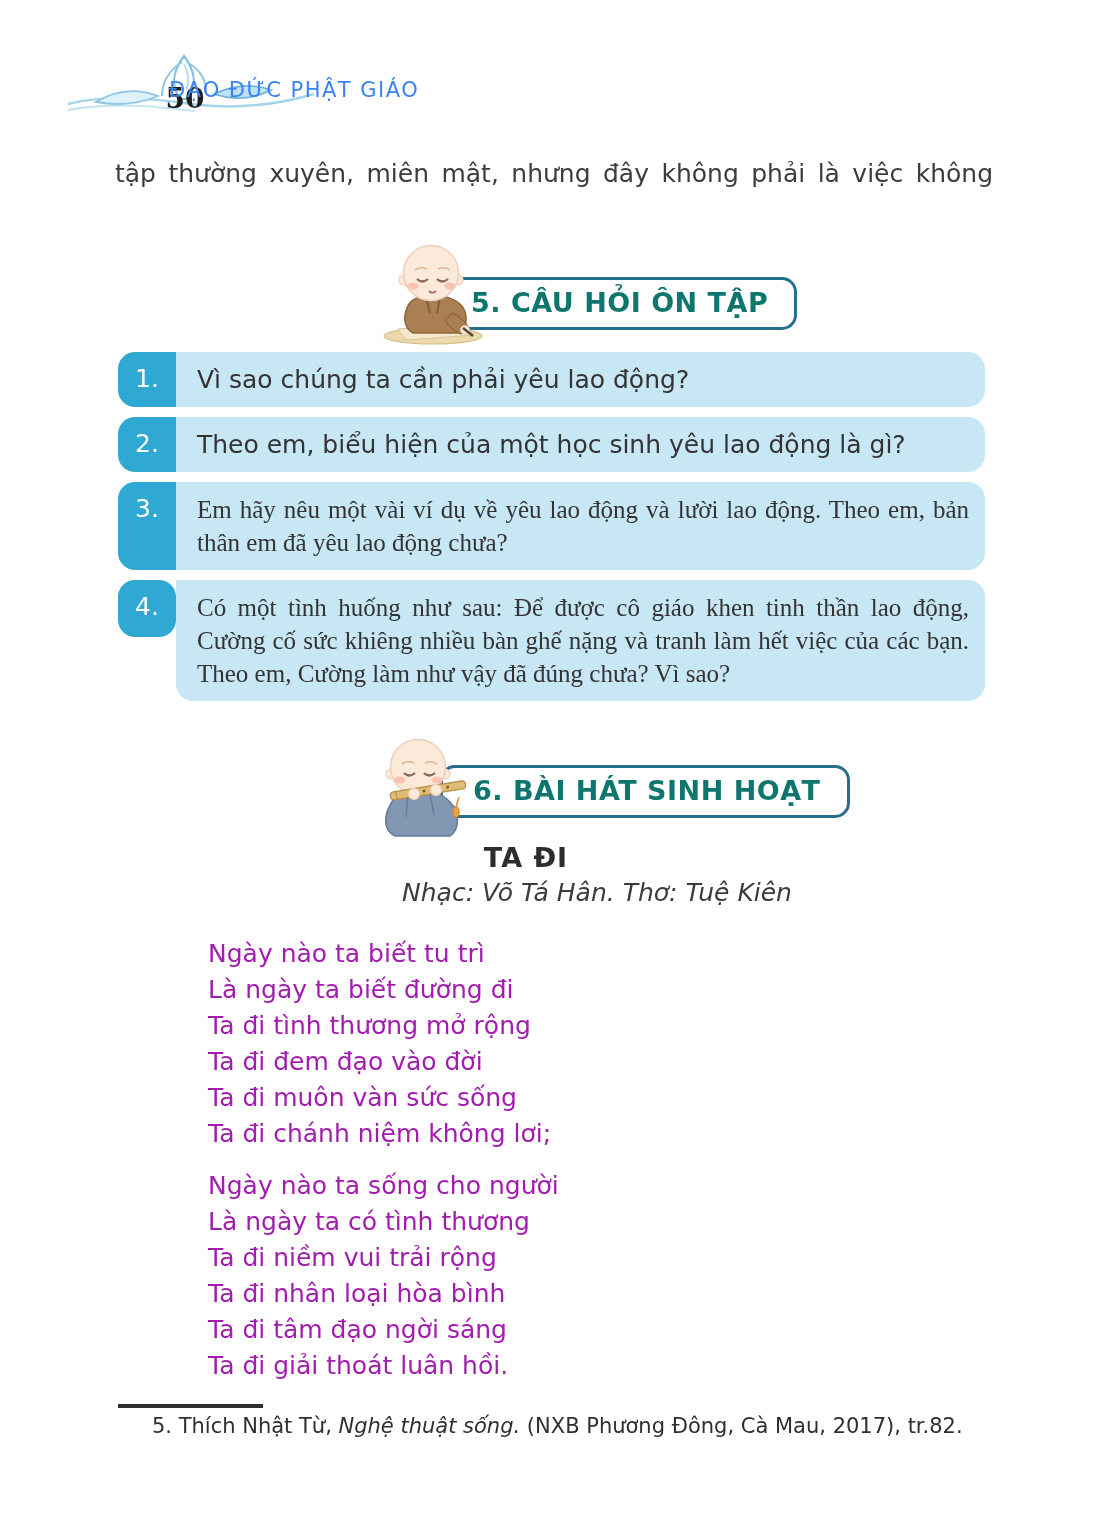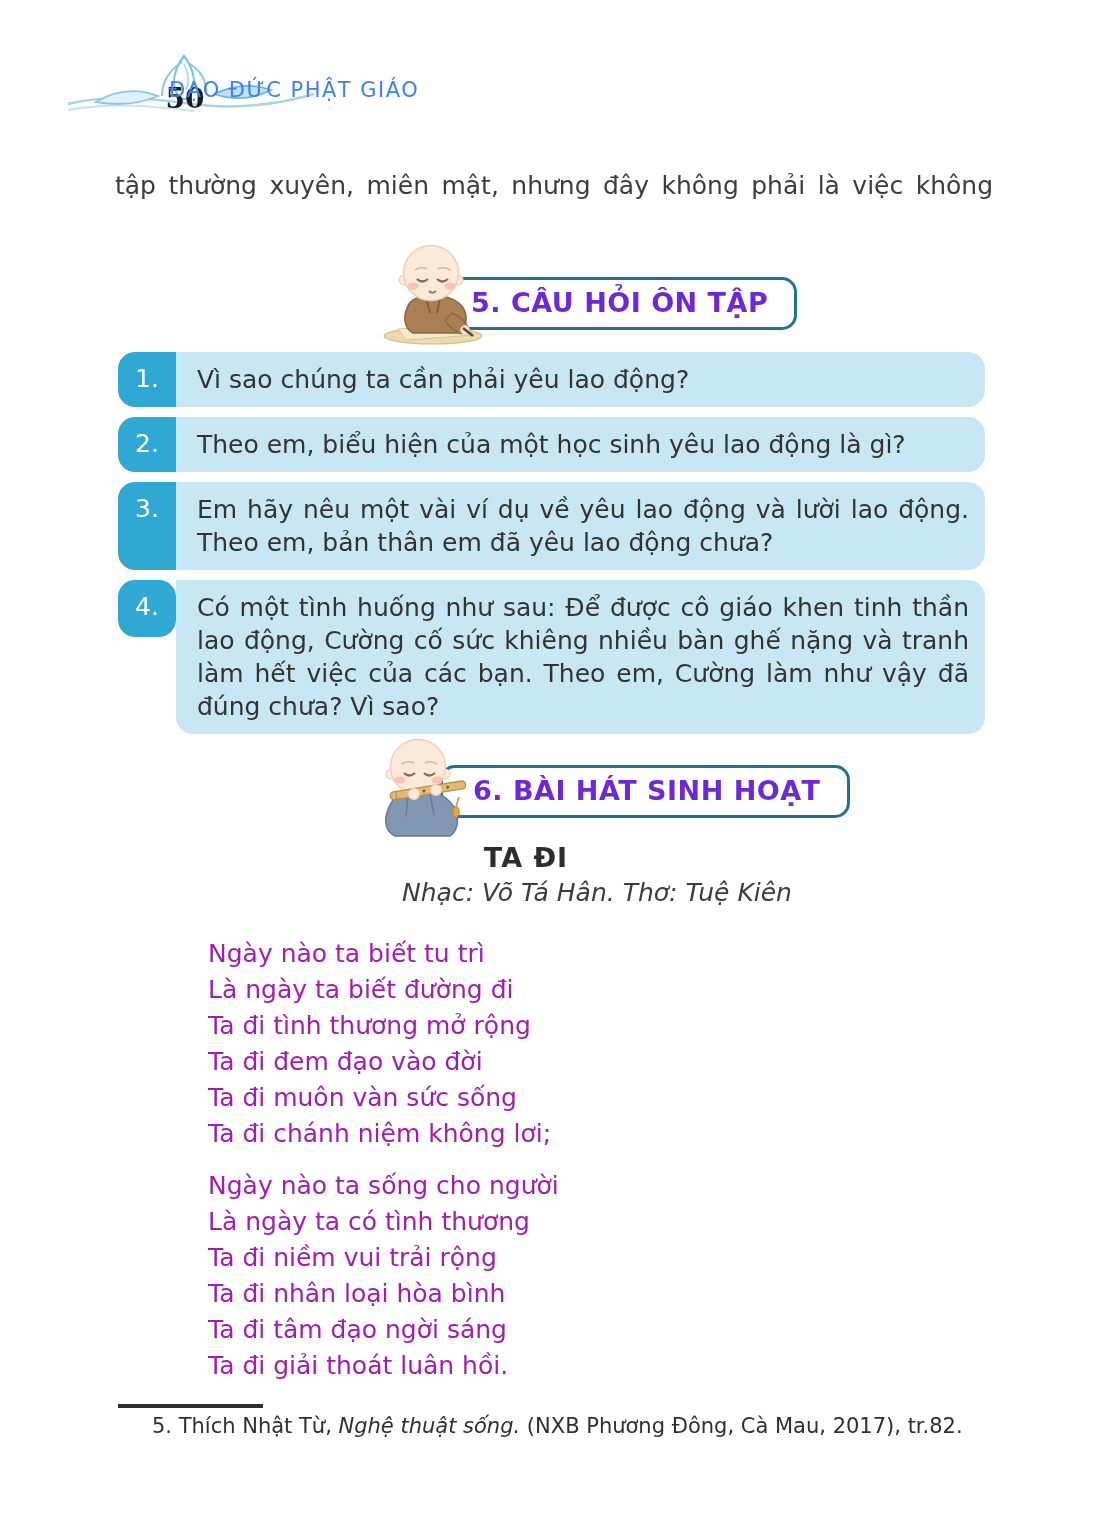--- a/index.html
+++ b/index.html
@@ -14,32 +14,32 @@
   }
   
   .header{position:absolute;top:52px;left:66px;width:560px;height:72px;}
   .lotus-svg{position:absolute;left:0;top:0;}
   .book-title{
     position:absolute;left:103px;top:26px;
     font-size:21px;letter-spacing:1.5px;color:#3b82f6;
     white-space:nowrap;
   }
   
-  .intro{position:absolute;left:115px;top:168px;width:878px;
+  .intro{position:absolute;left:115px;top:156px;width:878px;
     font-size:25px;line-height:36px;color:#3c3c3c;}
   .intro .l1{text-align:justify;text-align-last:justify;}
   .intro sup{font-size:15px;line-height:0;}
   
   .sec-group{position:absolute;}
   .pill{
     position:absolute;
     border:3px solid #26708e;border-radius:15px;
     background:#fff;
     padding:7px 26px 9px 30px;
-    font-size:27px;font-weight:bold;color:#6d28d9;
+    font-size:27px;font-weight:bold;color:#0f766e;
     letter-spacing:.5px;white-space:nowrap;
   }
   .monk{position:absolute;z-index:2;}
   
   .questions{position:absolute;left:118px;top:352px;width:867px;}
   .q-row{position:relative;margin-bottom:10px;padding-left:58px;}
   .q-tab{
     position:absolute;left:0;top:0;width:58px;height:100%;
     background:#2fa9d3;border-radius:17px 0 0 17px;
     color:#ffffff;font-size:25px;
@@ -47,21 +47,21 @@
     padding-top:12px;box-sizing:border-box;
   }
   .q-row.short-tab .q-tab{height:57px;border-radius:17px;}
   .q-box{
     background:#c8e7f5;border-radius:0 17px 17px 0;
     padding:11px 16px 11px 21px;
     font-size:25px;line-height:33px;color:#333333;
     min-height:55px;box-sizing:border-box;
   }
   .q-row.short-tab .q-box{border-radius:0 17px 17px 17px;}
-  .q-box.justify{text-align:justify;}
+  .q-box.justify{text-align:justify;font-family:Liberation Serif, serif;}
   
   .song-title{position:absolute;left:0;top:842px;width:1052px;text-align:center;
     font-size:27px;font-weight:bold;color:#2d2d2d;letter-spacing:1px;}
   .song-credit{position:absolute;left:0;top:878px;width:1106px;text-align:center;
     font-size:25px;font-style:italic;color:#3c3c3c;padding-left:44px;}
   .stanza{position:absolute;left:208px;font-size:25px;line-height:36px;color:#a21caf;}
   .stanza-1{top:936px;}
   .stanza-2{top:1168px;}
   
   .footnote-rule{position:absolute;left:118px;top:1404px;width:145px;height:4px;background:#2e2e2e;}

